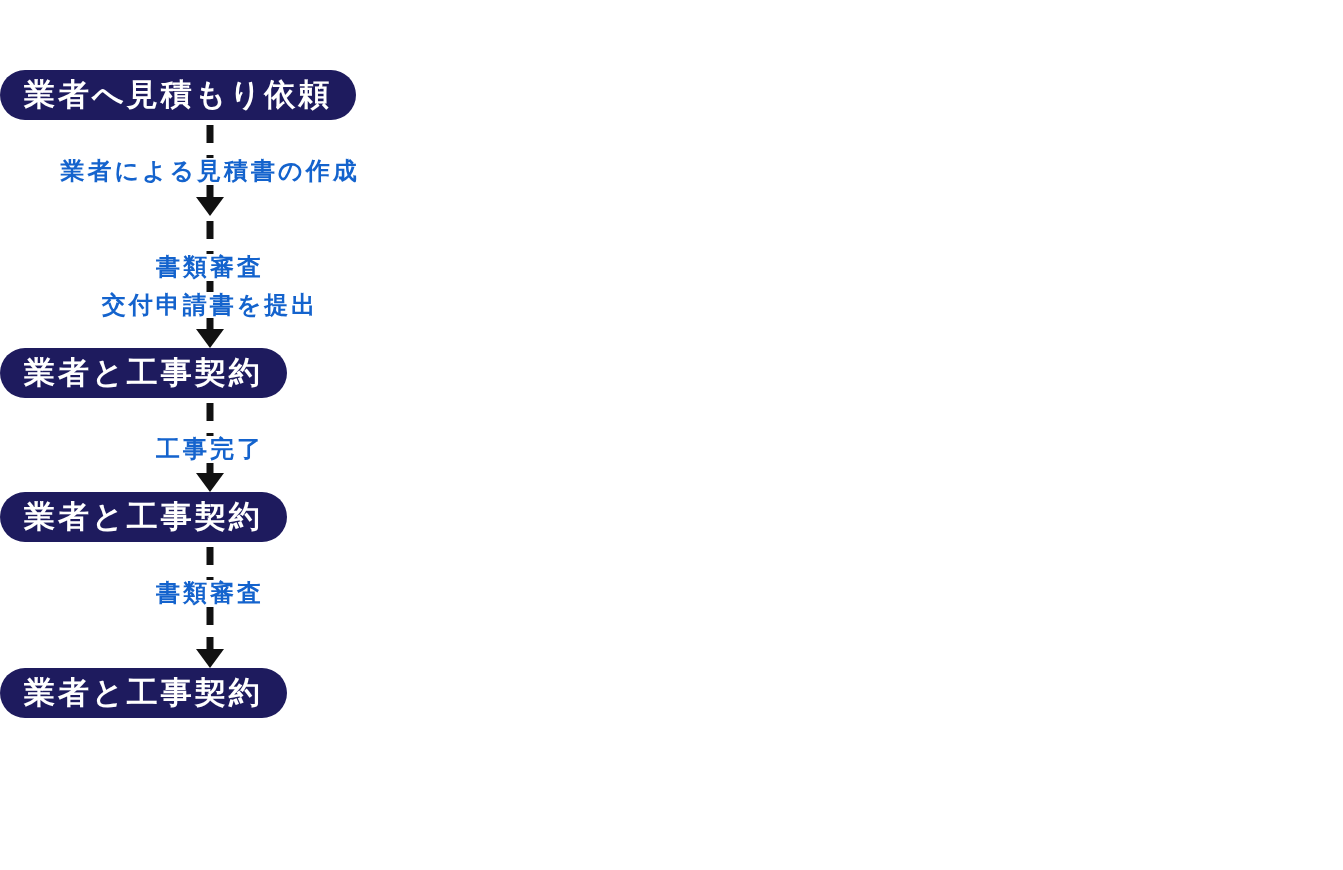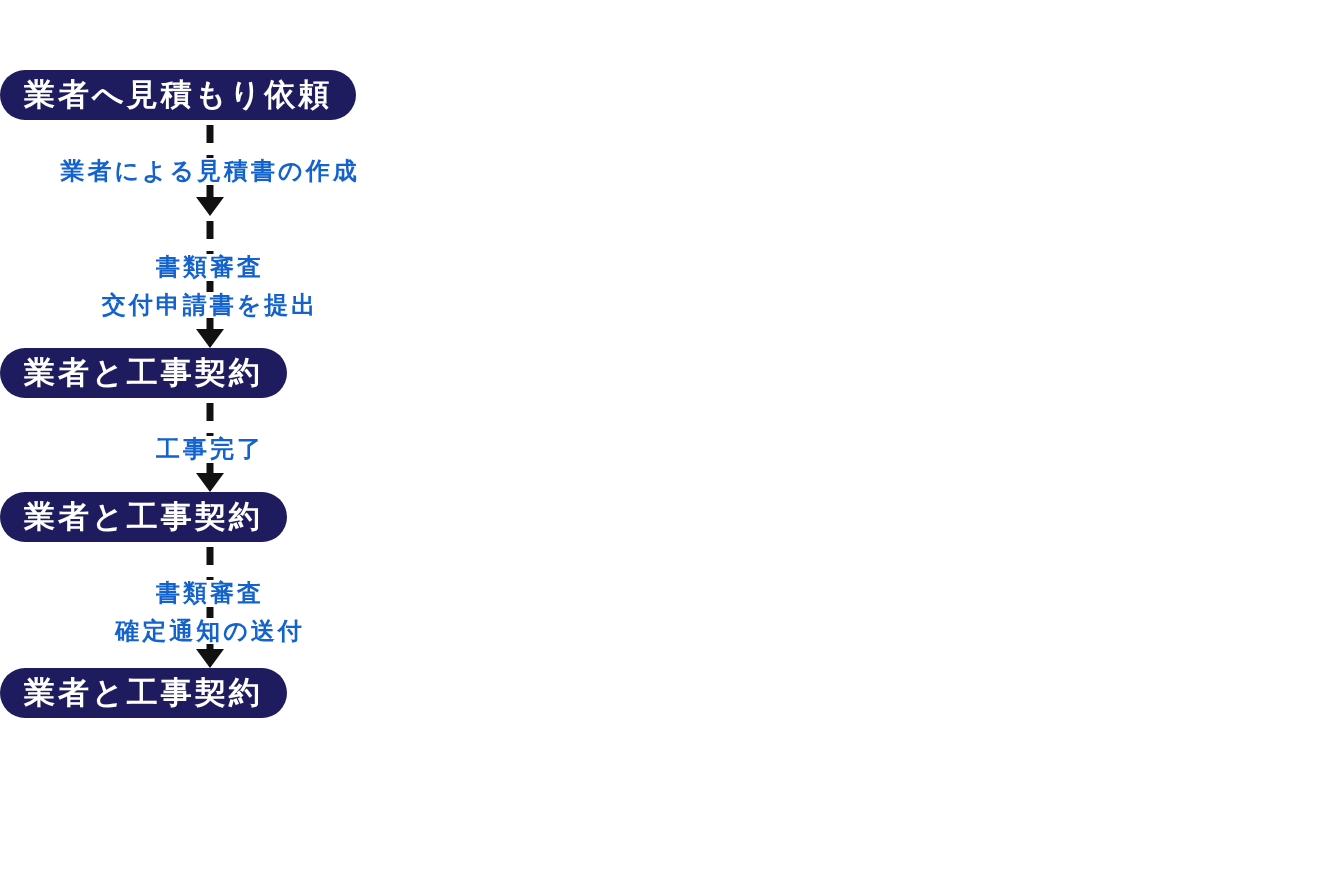--- a/index.html
+++ b/index.html
@@ -129,20 +129,19 @@
       </div>
     </div>
 
     <div class="step-box">業者と工事契約</div>
 
     <div class="connector h-tall-2">
       <div class="dash-line"></div>
       <div class="arrowhead"></div>
       <div class="labels">
         <span class="label-line">書類審査</span>
-        <span class="label-line">確定通知の送付</span>
       </div>
     </div>
 
     <div class="step-box">業者と工事契約</div>
 
   </div>
 </div>
 
 </body></html>

